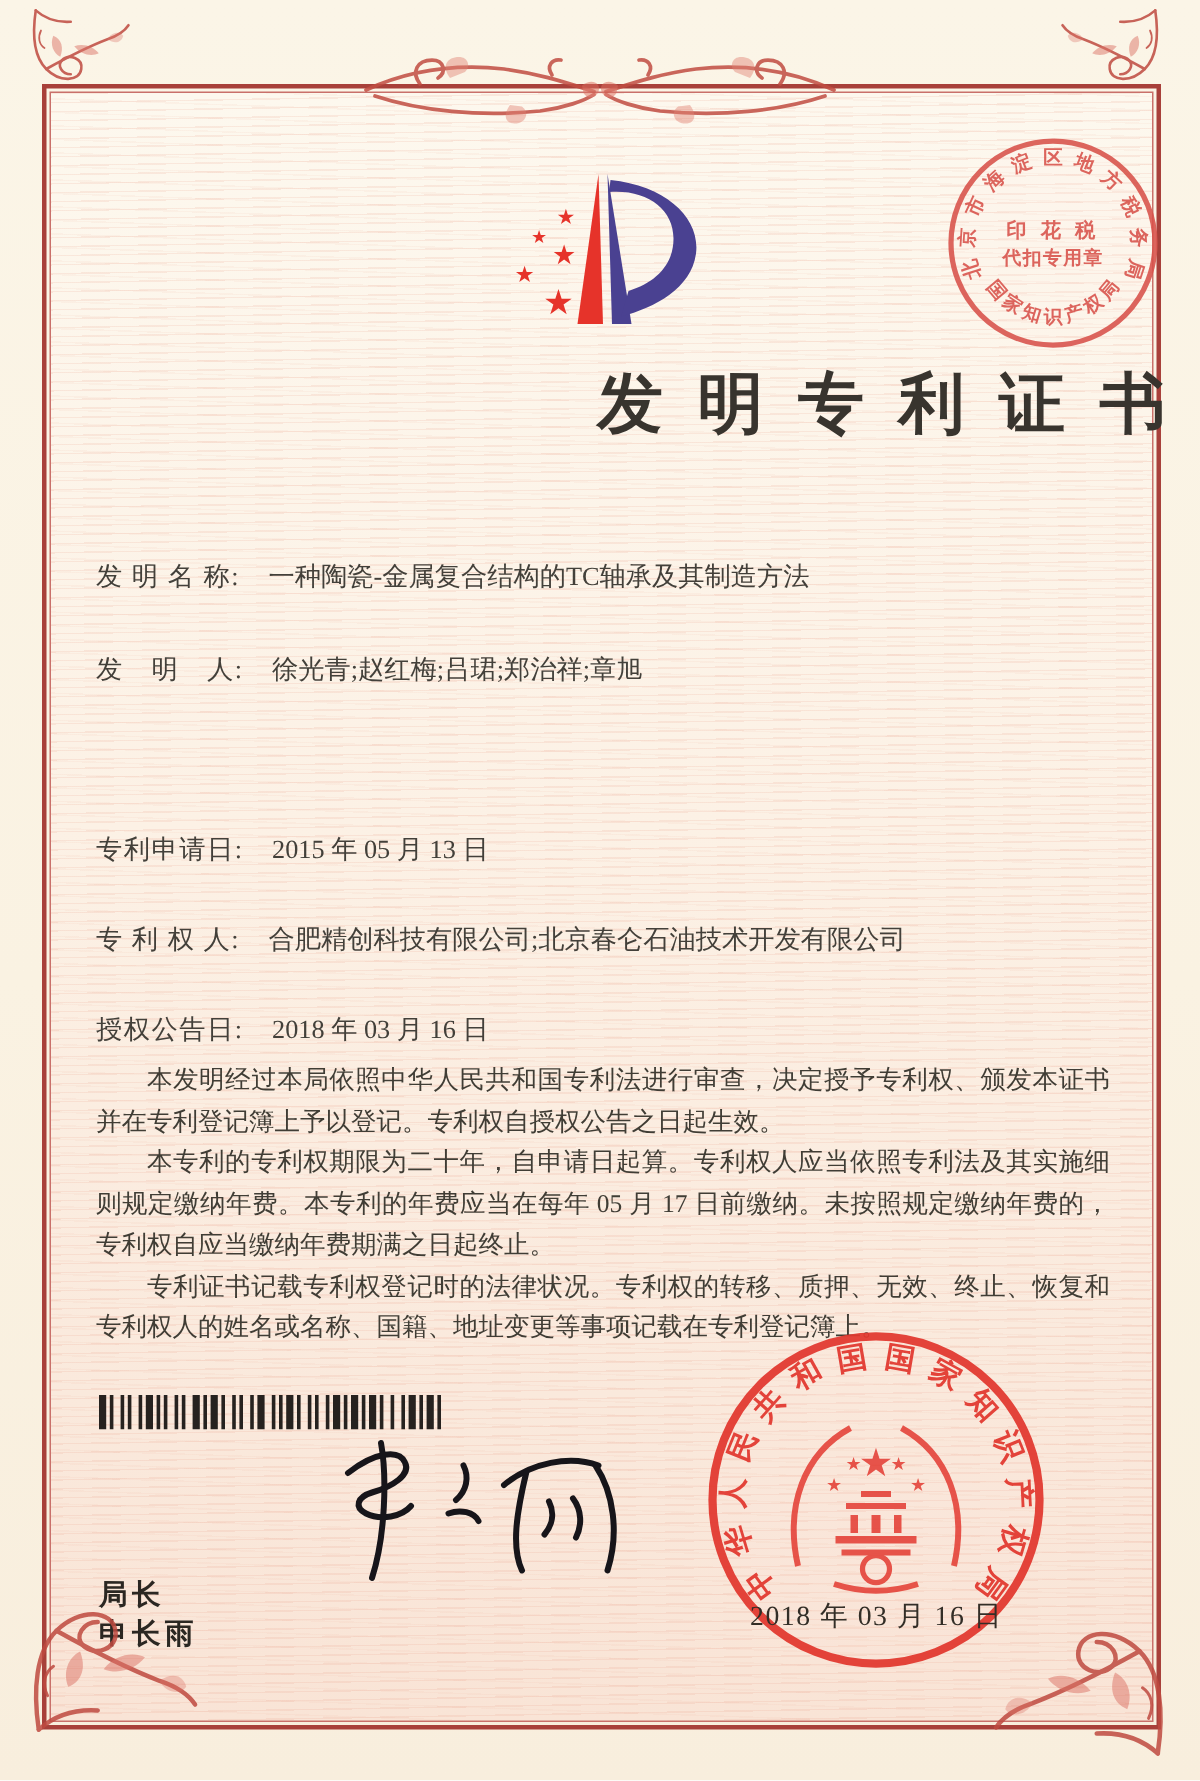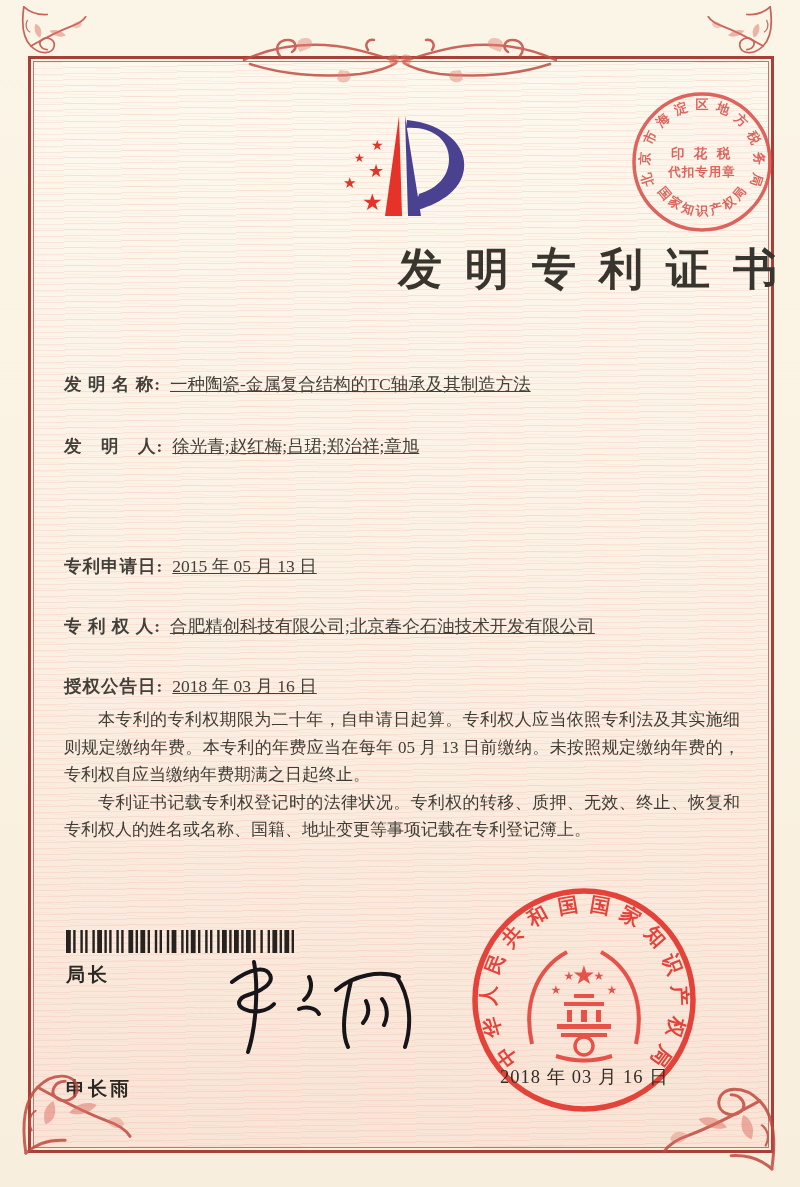--- a/index.html
+++ b/index.html
@@ -27,30 +27,30 @@
   .cert-no{
     position:absolute;left:64px;top:118px;
     font-size:17px;letter-spacing:2px;color:#4e4a42;
   }
   .title{
     position:absolute;left:0;top:240px;width:100%;margin:0;
     text-align:right;text-indent:23px;letter-spacing:23px;
     font-size:44px;font-weight:600;color:#38342e;
   }
   .field-row{position:absolute;left:64px;width:680px;font-size:17.5px;color:#43403a;white-space:nowrap;}
-  .field-row .lbl{letter-spacing:1px;font-weight:bold;}
-  .field-row .val{margin-left:9px;text-decoration:underline;}
+  .field-row .lbl{letter-spacing:1px;}
+  .field-row .val{margin-left:19px;}
   .paras{position:absolute;left:64px;top:706px;width:676px;}
   .paras p{
     margin:0;font-size:17px;line-height:27.5px;color:#403d35;
     text-align:justify;text-indent:2em;
   }
   .director{position:absolute;left:66px;font-family:"Liberation Sans","DejaVu Sans",sans-serif;
     font-size:19px;letter-spacing:3px;color:#2b2722;font-weight:600;}
-  .d1{top:962px;} .d2{top:1076px;}
+  .d1{top:1050px;} .d2{top:1076px;}
   .issue-date{position:absolute;left:500px;top:1064px;font-size:18.5px;letter-spacing:1px;color:#332e27;z-index:6;}
   
   .logo{position:absolute;left:325px;top:86px;width:170px;height:150px;}
   .logo .star{position:absolute;color:#e6332a;line-height:1;font-family:"DejaVu Sans",sans-serif;}
   svg text{font-family:"Liberation Serif","DejaVu Serif",serif;}
   .tax-seal{position:absolute;left:626px;top:86px;z-index:5;opacity:.88;}
   .office-seal{position:absolute;left:468px;top:884px;z-index:5;opacity:.93;}
   .barcode{position:absolute;left:66px;top:930px;}
   .signature{position:absolute;left:170px;top:950px;z-index:7;}
   .orn{position:absolute;z-index:4;}
@@ -163,21 +163,22 @@
     <span class="lbl">专利申请日:</span><span class="val">2015 年 05 月 13 日</span>
   </div>
   <div class="field-row" style="top:614px">
     <span class="lbl">专 利 权 人:</span><span class="val">合肥精创科技有限公司;北京春仑石油技术开发有限公司</span>
   </div>
   <div class="field-row" style="top:674px">
     <span class="lbl">授权公告日:</span><span class="val">2018 年 03 月 16 日</span>
   </div>
 
   <div class="paras">
-    <p>本专利的专利权期限为二十年，自申请日起算。专利权人应当依照专利法及其实施细则规定缴纳年费。本专利的年费应当在每年 05 月 13 日前缴纳。未按照规定缴纳年费的，专利权自应当缴纳年费期满之日起终止。</p>
+    <p>本发明经过本局依照中华人民共和国专利法进行审查，决定授予专利权、颁发本证书并在专利登记簿上予以登记。专利权自授权公告之日起生效。</p>
+    <p>本专利的专利权期限为二十年，自申请日起算。专利权人应当依照专利法及其实施细则规定缴纳年费。本专利的年费应当在每年 05 月 17 日前缴纳。未按照规定缴纳年费的，专利权自应当缴纳年费期满之日起终止。</p>
     <p>专利证书记载专利权登记时的法律状况。专利权的转移、质押、无效、终止、恢复和专利权人的姓名或名称、国籍、地址变更等事项记载在专利登记簿上。</p>
   </div>
 
   <svg class="barcode" id="barcode" width="228" height="23">
       <rect x="0.00" y="0" width="4.80" height="23" fill="#26221f"></rect>
       <rect x="7.20" y="0" width="2.40" height="23" fill="#26221f"></rect>
       <rect x="14.40" y="0" width="2.40" height="23" fill="#26221f"></rect>
       <rect x="19.20" y="0" width="2.40" height="23" fill="#26221f"></rect>
       <rect x="26.40" y="0" width="2.40" height="23" fill="#26221f"></rect>
       <rect x="31.20" y="0" width="4.80" height="23" fill="#26221f"></rect>

